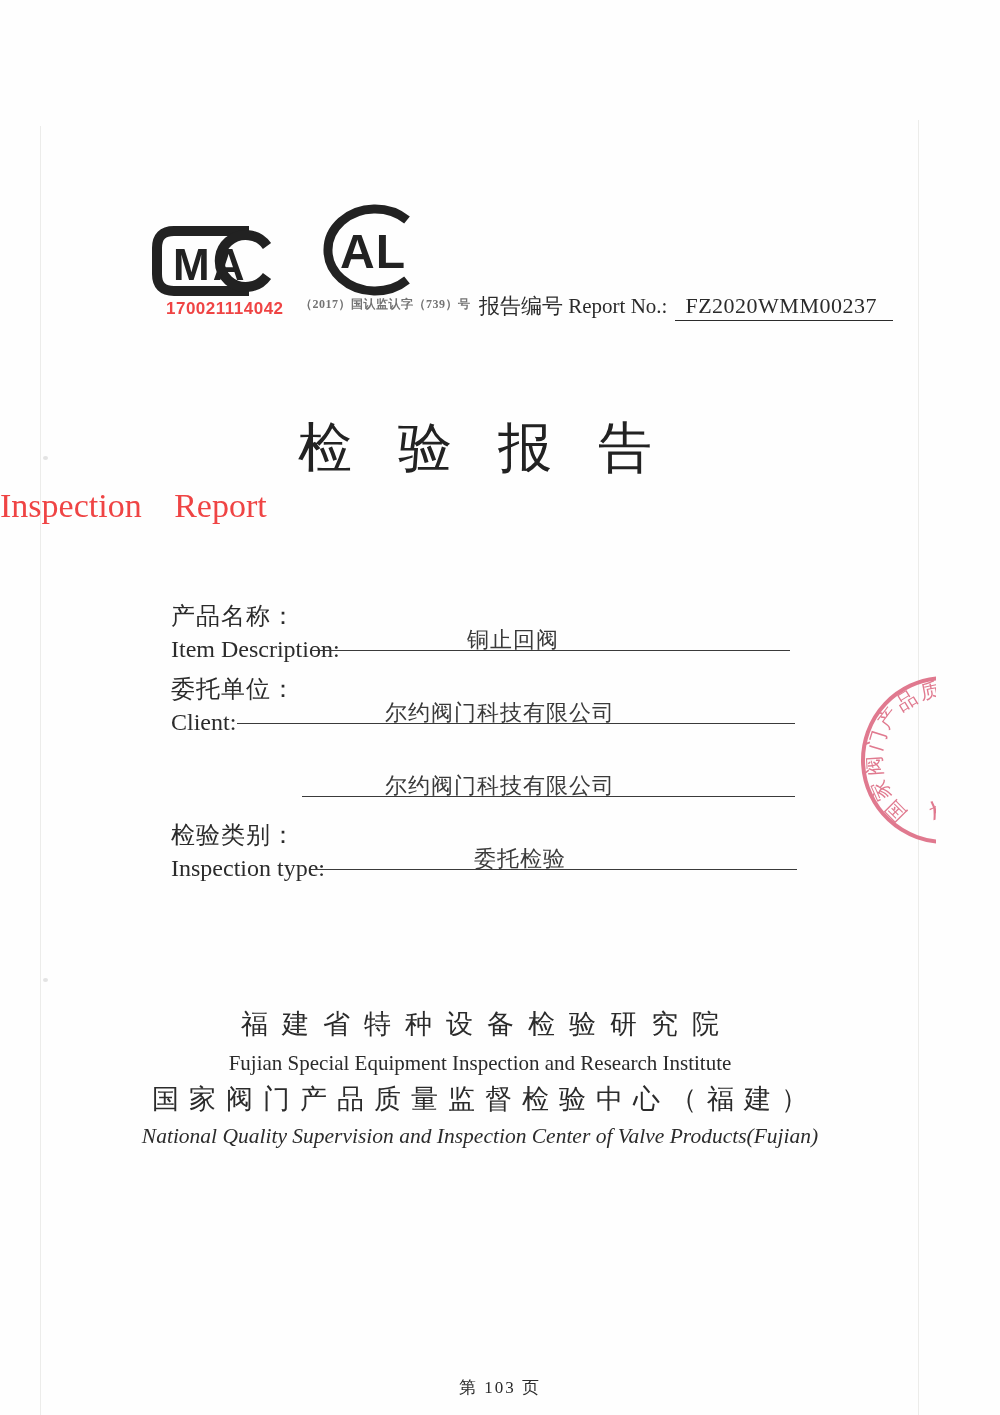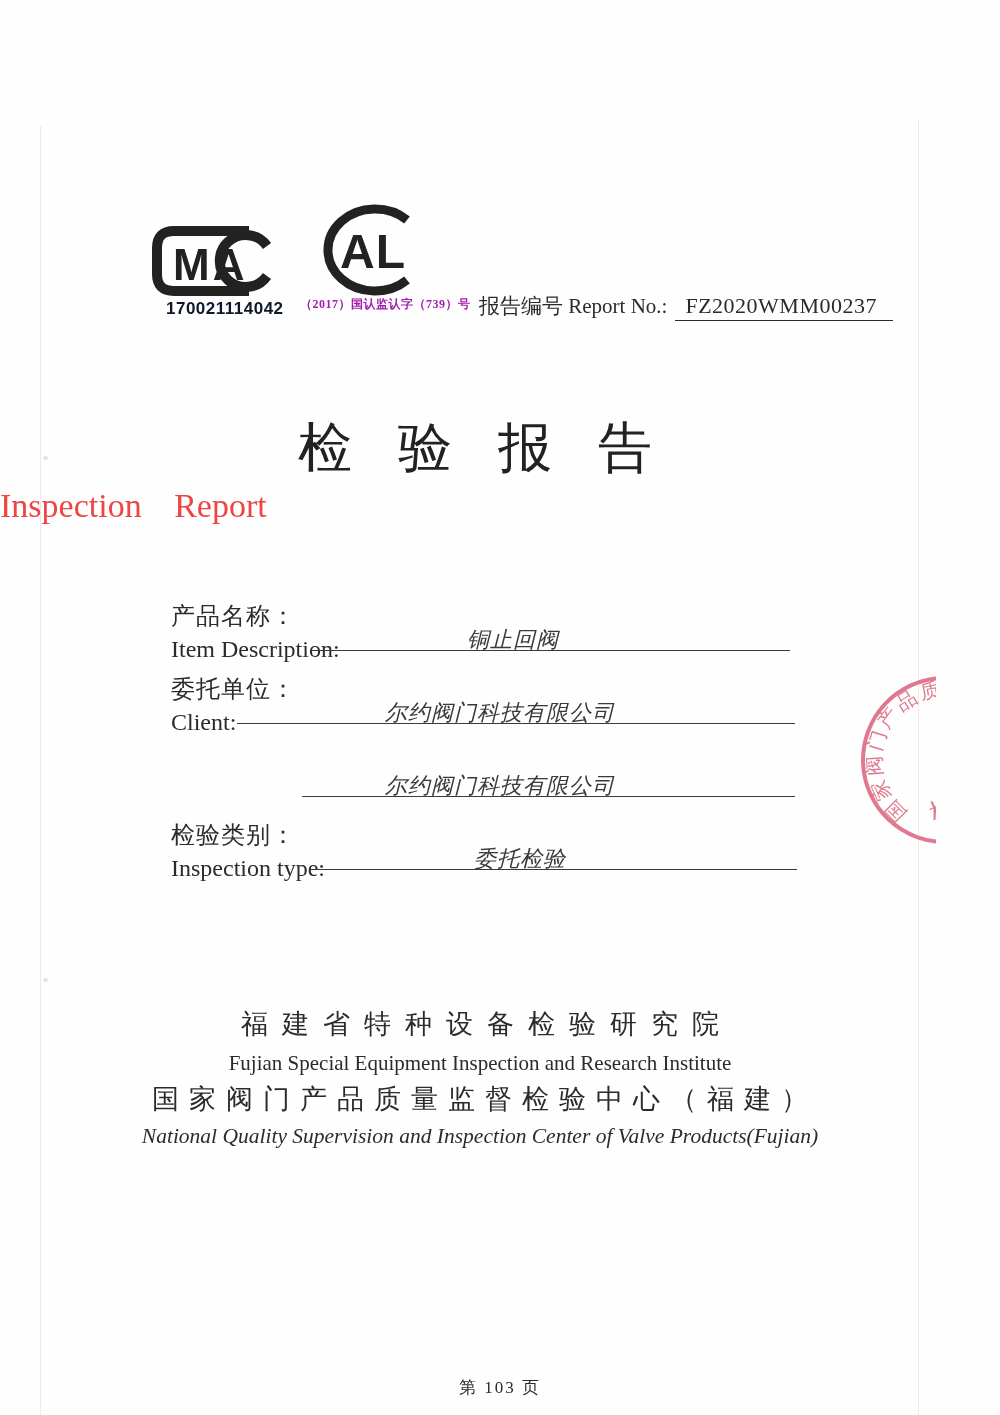--- a/index.html
+++ b/index.html
@@ -4,41 +4,41 @@
 <style>
   html,body{margin:0;padding:0;background:#ffffff;}
   .page{position:relative;width:1000px;height:1415px;background:#fefefe;overflow:hidden;
         font-family:"Liberation Serif",serif;color:#2f2f2f;padding-left:32px;}
   .edge{position:absolute;width:1px;background:#ececea;}
   .speck{position:absolute;width:5px;height:4px;background:#cccccc;border-radius:50%;opacity:.55;}
 
   
   .cma{position:absolute;left:150px;top:224px;width:122px;text-align:center;}
   .cma svg{display:block;margin:0 auto;}
-  .cma-number{font:bold 17px "Liberation Sans",sans-serif;color:#0f172a;letter-spacing:.5px;margin-top:1px;white-space:nowrap;margin-left:16px;}
+  .cma-number{font:bold 17px "Liberation Sans",sans-serif;color:#ef4444;letter-spacing:.5px;margin-top:1px;white-space:nowrap;margin-left:16px;}
   .cal{position:absolute;left:300px;top:204px;width:140px;text-align:center;}
   .cal svg{display:block;margin:0 auto;}
-  .cal-caption{font:bold 12px "Liberation Serif",serif;color:#a21caf;letter-spacing:.5px;white-space:nowrap;text-align:right;}
+  .cal-caption{font:bold 12px "Liberation Serif",serif;color:#737373;letter-spacing:.5px;white-space:nowrap;text-align:right;}
 
   
   .report-row{position:absolute;left:479px;top:292px;font-size:21px;color:#2b2b2b;white-space:nowrap;}
   .report-no{display:inline-block;border-bottom:1.5px solid #2b2b2b;padding:0 16px 1px 10px;margin-left:8px;font-size:22px;letter-spacing:.5px;}
 
   
   .title-cn{position:absolute;left:0;top:412px;width:950px;text-align:center;font-size:54px;color:#222;
             letter-spacing:46px;text-indent:46px;white-space:nowrap;}
   .title-en{position:absolute;left:0;top:487px;width:950px;text-align:left;font-size:34px;color:#ef4444;
             word-spacing:24px;}
 
   
   .flabel{position:absolute;left:171px;font-size:24px;color:#2b2b2b;line-height:1;white-space:nowrap;}
   .flabel .cn{letter-spacing:1px;}
   .flabel .en{margin-top:9px;}
   .fline{position:absolute;height:0;border-bottom:1.6px solid #3a3a3a;}
-  .fvalue{position:absolute;font-size:22px;color:#3a3a3a;text-align:center;letter-spacing:1px;white-space:nowrap;font-style:italic;}
+  .fvalue{position:absolute;font-size:22px;color:#3a3a3a;text-align:center;letter-spacing:1px;white-space:nowrap;}
 
   
   .footer{position:absolute;left:20px;width:920px;text-align:center;color:#2b2b2b;}
   .org-cn-1{top:1006px;font-size:27px;letter-spacing:14px;text-indent:14px;white-space:nowrap;font-family:Liberation Mono, monospace;}
   .org-en-1{top:1051px;font-size:21px;}
   .org-cn-2{top:1081px;font-size:27px;letter-spacing:10px;text-indent:10px;white-space:nowrap;}
   .org-en-2{top:1124px;font-size:21.5px;font-style:italic;}
 
   .page-number{position:absolute;left:0;top:1376px;width:1000px;text-align:center;font-size:17px;color:#2b2b2b;letter-spacing:2px;}
 

